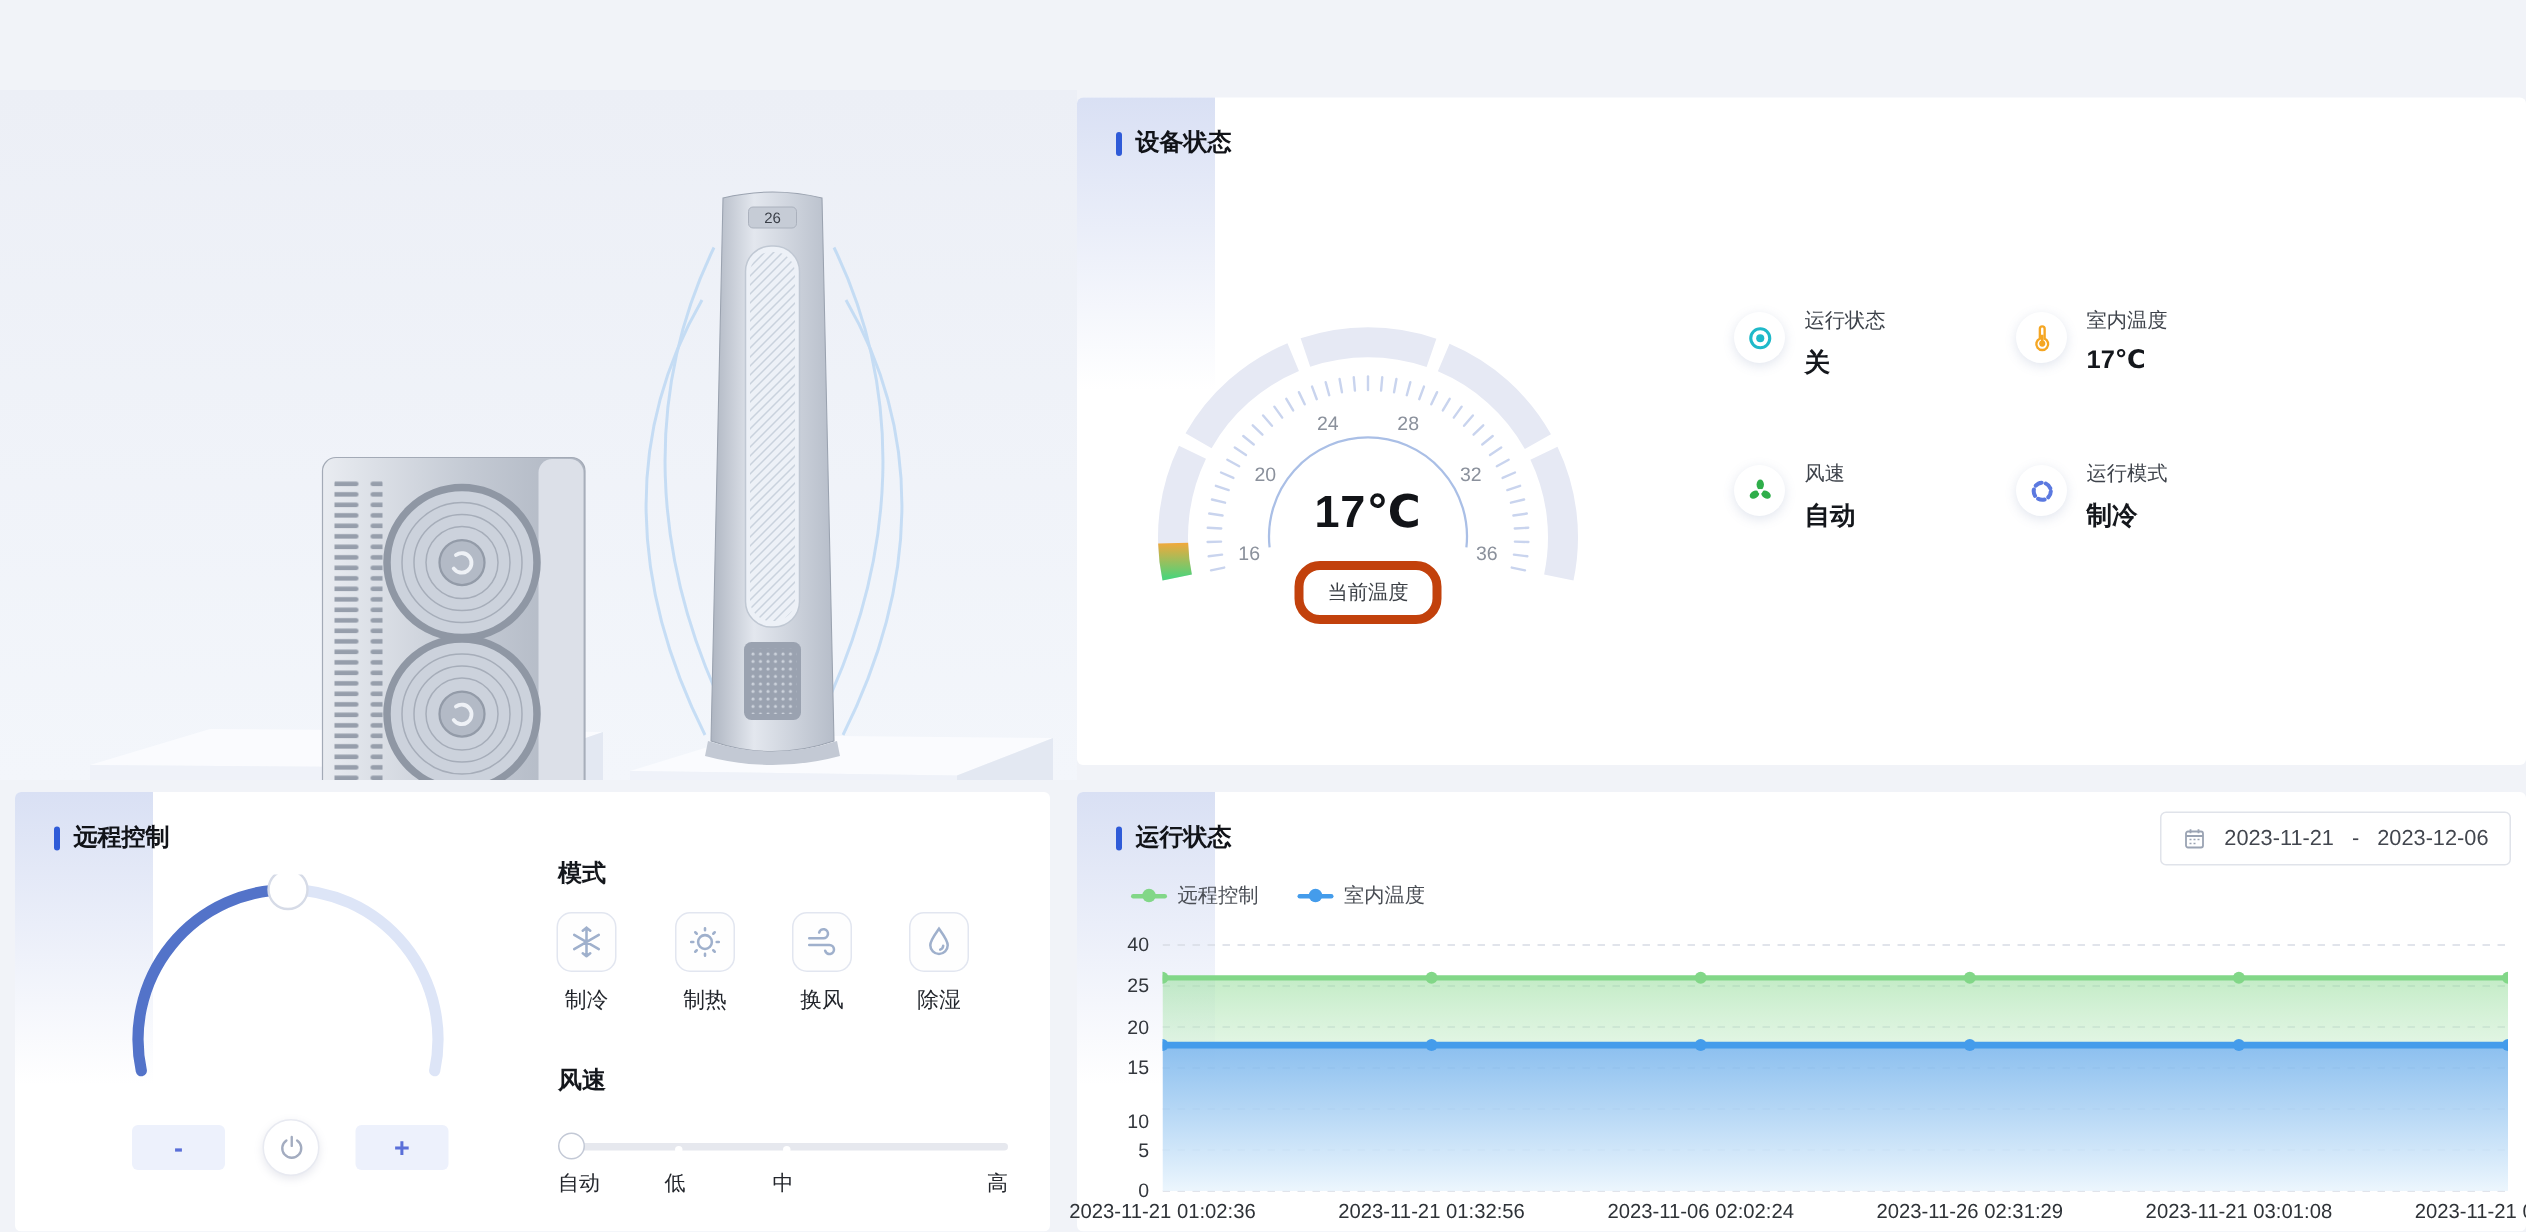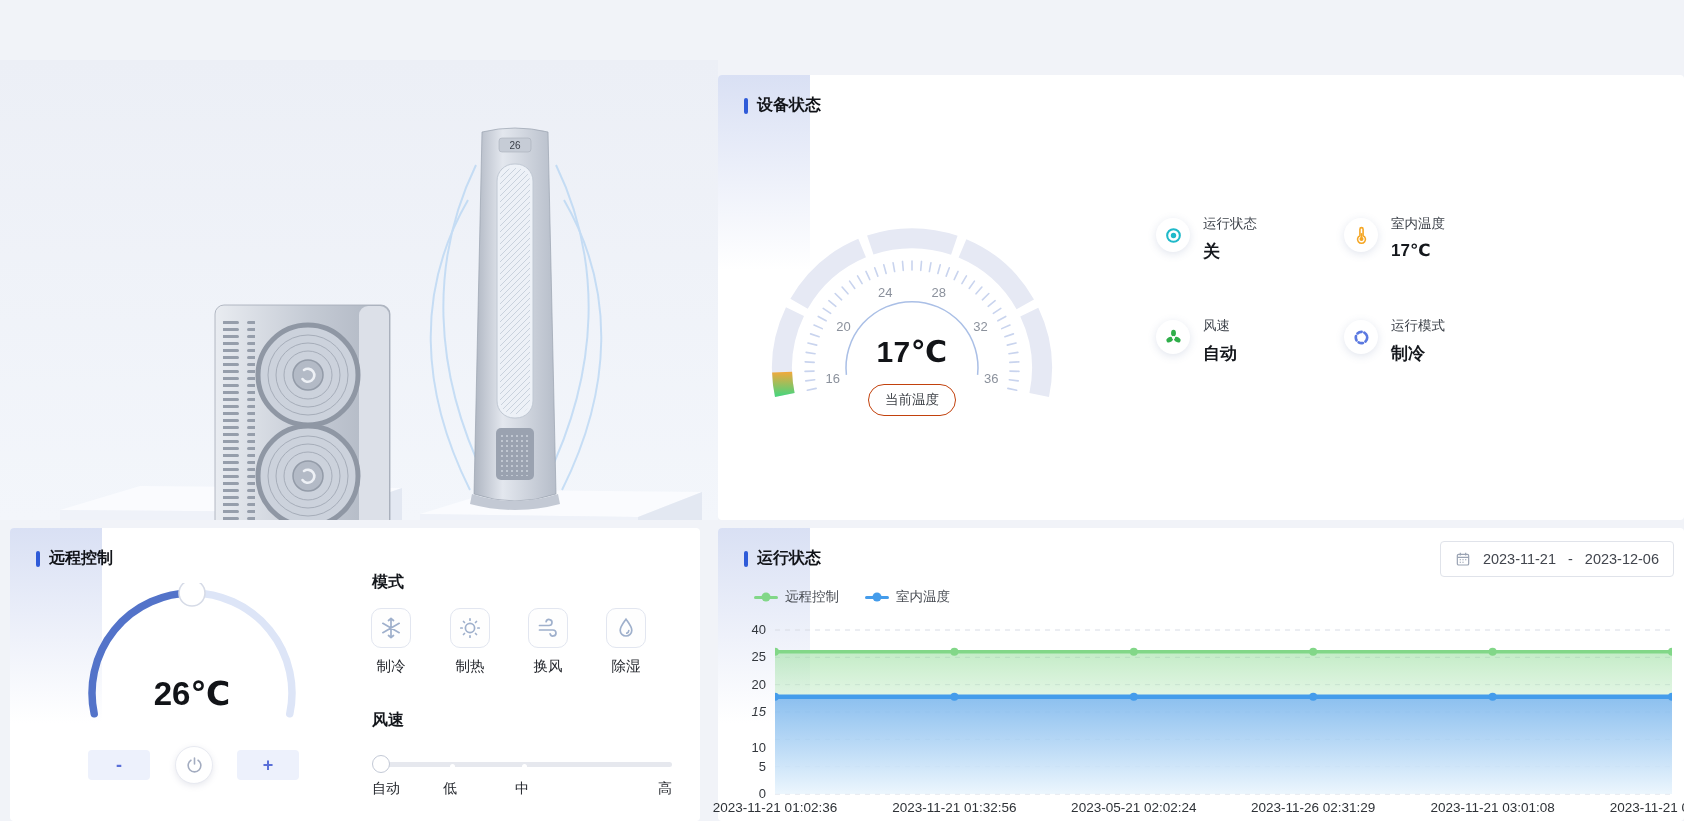--- a/index.html
+++ b/index.html
@@ -22,26 +22,26 @@
   .panel { position:absolute; background:#fff; border-radius:4px; }
   .panel::before { content:''; position:absolute; left:0; top:0; width:92px; height:238px; background:linear-gradient(180deg,#d9e0f4 0%, rgba(248,250,253,0) 82%); border-radius:4px 0 0 0; pointer-events:none; }
   .panel-title { position:absolute; left:26px; top:20px; display:flex; align-items:center; gap:9px; }
   .panel-title .bar { width:4px; height:16px; border-radius:2px; background:#2f5bd8; }
   .panel-title span { font-size:16px; font-weight:bold; color:#111318; }
 
   
   .showcase { position:absolute; left:0; top:60px; width:718px; height:460px; background:linear-gradient(180deg,#ecEFf6,#f3f6fb); }
 
   
-  .panel-status { left:718px; top:65px; width:966px; height:445px;margin-top:10px; }
+  .panel-status { left:718px; top:65px; width:966px; height:445px; }
   .gauge-block { position:absolute; left:44px; top:143px; width:300px; height:230px; }
   #gauge-ticks line { stroke:#c9d4ee; stroke-width:1.6; stroke-linecap:round; }
   .gauge-num { font-size:13px; fill:#8b919c; }
   .gauge-value { position:absolute; left:0; top:116px; width:100%; text-align:center; font-size:30px; font-weight:bold; color:#121418; letter-spacing:0.5px; }
-  .gauge-pill { position:absolute; left:50%; top:166px; transform:translateX(-50%); border:1px solid #c2410c; border-radius:17px; padding:6px 16px; font-size:13.5px; color:#3c4046; background:#fff; white-space:nowrap; }
+  .gauge-pill { position:absolute; left:50%; top:166px; transform:translateX(-50%); border:6px solid #c2410c; border-radius:17px; padding:6px 16px; font-size:13.5px; color:#3c4046; background:#fff; white-space:nowrap; }
   .metrics { position:absolute; left:438px; top:140px; display:grid; grid-template-columns:188px 188px; row-gap:54px; }
   .metric { display:flex; gap:13px; }
   .metric-icon { width:34px; height:34px; border-radius:50%; background:#fff; box-shadow:0 2px 8px rgba(90,110,160,.18); display:flex; align-items:center; justify-content:center; flex:none; margin-top:3px; }
   .metric-label { font-size:13.5px; color:#3e434b; margin-bottom:7px; }
   .metric-value { font-size:17px; font-weight:bold; color:#14171c; }
 
   
   .panel-remote { left:10px; top:528px; width:690px; height:293px; }
   .dial-svg { position:absolute; left:67px; top:55px; }
   .dial-value { position:absolute; left:67px; top:146px; width:230px; text-align:center; font-size:33px; font-weight:bold; color:#121418; }
@@ -293,21 +293,20 @@
     <div class="panel-title">
       <i class="bar"></i>
       <span>远程控制</span>
     </div>
 
     <svg class="dial-svg" width="230" height="180" viewBox="0 0 230 180">
       <path d="M17.2,130.8 A100,100 0 0 1 115,10" fill="none" stroke="#5373c9" stroke-width="7.5" stroke-linecap="round"></path>
       <path d="M115,10 A100,100 0 0 1 212.8,130.8" fill="none" stroke="#dde5f7" stroke-width="7.5" stroke-linecap="round"></path>
       <circle cx="115" cy="10" r="13" fill="#fff" stroke="#d6dbe7" stroke-width="1.6"></circle>
     </svg>
-    <div class="dial-value">26℃</div>
 
     <button class="temp-btn btn-minus">-</button>
     <button class="power-btn">
       <svg width="19" height="19" viewBox="0 0 24 24">
         <path d="M7.5,5.4 a8 8 0 1 0 9,0" fill="none" stroke="#a3acc0" stroke-width="2" stroke-linecap="round"></path>
         <line x1="12" y1="2.5" x2="12" y2="10" stroke="#a3acc0" stroke-width="2" stroke-linecap="round"></line>
       </svg>
     </button>
     <button class="temp-btn btn-plus">+</button>
 
@@ -384,21 +383,21 @@
             <i class="leg-dot"></i>
           </i>
         <span>室内温度</span>
       </div>
     </div>
 
     <div class="y-labels" id="y-labels">
         <div style="top: 170px;">0</div>
         <div style="top: 142.667px;">5</div>
         <div style="top: 124px;">10</div>
-        <div style="top: 88px; font-style: italic;">15</div>
+        <div style="top: 88px;">15</div>
         <div style="top: 60.6667px;">20</div>
         <div style="top: 33.3333px;">25</div>
         <div style="top: 6px;">40</div>
       </div>
     <svg id="run-chart" width="897" height="182" viewBox="0 0 897 182">
       <defs>
         <linearGradient id="blueFill" x1="0" y1="0" x2="0" y2="1">
           <stop offset="0" stop-color="#77b4ec" stop-opacity="0.85"></stop>
           <stop offset="1" stop-color="#eaf5fd" stop-opacity="0.9"></stop>
         </linearGradient>
@@ -427,20 +426,20 @@
         <circle cx="538.2" cy="35.866666666666674" r="4" fill="#82d788"></circle>
         <circle cx="538.2" cy="80.69333333333333" r="4" fill="#449ceb"></circle>
         <circle cx="717.6" cy="35.866666666666674" r="4" fill="#82d788"></circle>
         <circle cx="717.6" cy="80.69333333333333" r="4" fill="#449ceb"></circle>
         <circle cx="897" cy="35.866666666666674" r="4" fill="#82d788"></circle>
         <circle cx="897" cy="80.69333333333333" r="4" fill="#449ceb"></circle>
       </svg>
     <div class="x-labels" id="x-labels">
         <span style="left: 0px;">2023-11-21 01:02:36</span>
         <span style="left: 179.4px;">2023-11-21 01:32:56</span>
-        <span style="left: 358.8px;">2023-05-21 02:02:24</span>
+        <span style="left: 358.8px;">2023-11-06 02:02:24</span>
         <span style="left: 538.2px;">2023-11-26 02:31:29</span>
         <span style="left: 717.6px;">2023-11-21 03:01:08</span>
         <span style="left: 897px;">2023-11-21 03:31:03</span>
       </div>
   </section>
 
 </div>
 
 </body></html>

